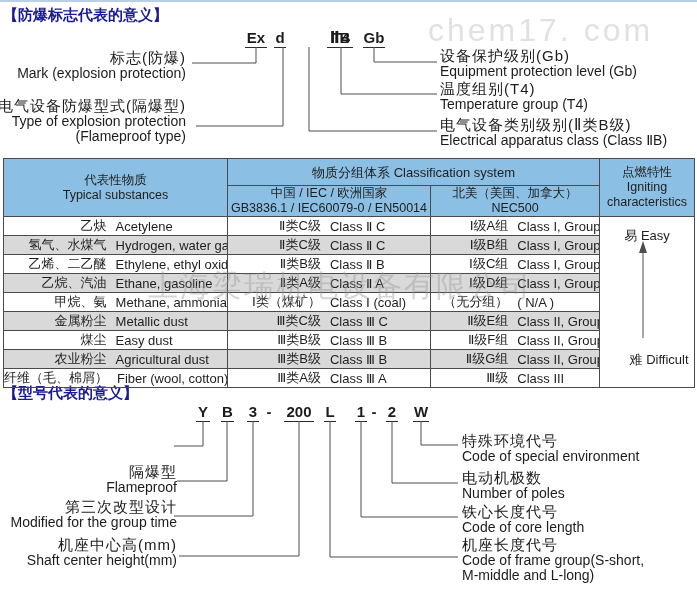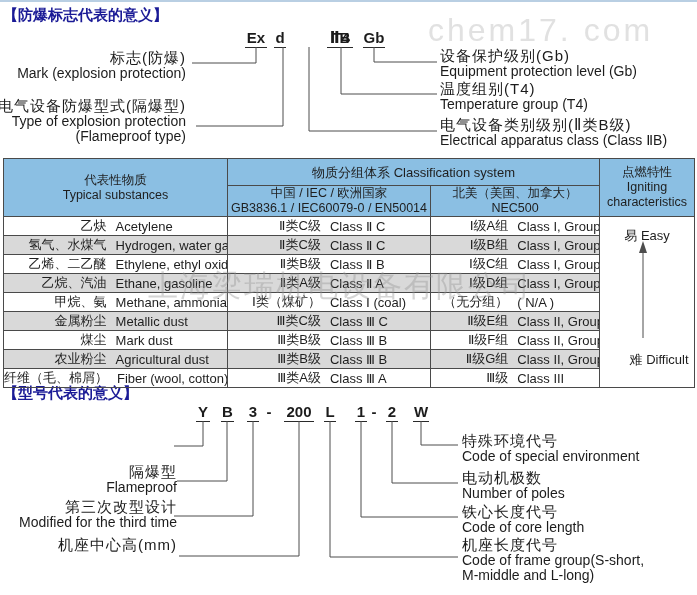--- a/index.html
+++ b/index.html
@@ -225,21 +225,21 @@
             <div class="pair">
               <span class="zh">Ⅱ级E组</span>
               <span class="en">Class II, Group E</span>
             </div>
           </td>
     </tr>
     <tr class="drow">
       <td>
             <div class="pair">
               <span class="zh">煤尘</span>
-              <span class="en">Mark dust</span>
+              <span class="en">Easy dust</span>
             </div>
           </td>
       <td>
             <div class="pair">
               <span class="zh">Ⅲ类B级</span>
               <span class="en">Class Ⅲ B</span>
             </div>
           </td>
       <td>
             <div class="pair">
@@ -305,24 +305,25 @@
   <span class="codepart" style="left:369px;top:404px;width:10px;">-</span>
   <span class="codepart u" style="left:386px;top:404px;width:12px;">2</span>
   <span class="codepart u" style="left:413px;top:404px;width:16px;">W</span>
 
   <div class="lbl lbl-l" style="right:520px;top:463px;">
     <span class="zh">隔爆型</span>
     <span class="en">Flameproof</span>
   </div>
   <div class="lbl lbl-l" style="right:520px;top:498px;">
     <span class="zh">第三次改型设计</span>
-    <span class="en">Modified for the third time</span>
+    <span class="en">Modified for the group time</span>
   </div>
   <div class="lbl lbl-l" style="right:520px;top:536px;">
     <span class="zh">机座中心高(mm)</span>
+    <span class="en">Shaft center height(mm)</span>
   </div>
 
   <div class="lbl lbl-r" style="left:462px;top:432px;">
     <span class="zh">特殊环境代号</span>
     <span class="en">Code of special environment</span>
   </div>
   <div class="lbl lbl-r" style="left:462px;top:469px;">
     <span class="zh">电动机极数</span>
     <span class="en">Number of poles</span>
   </div>

